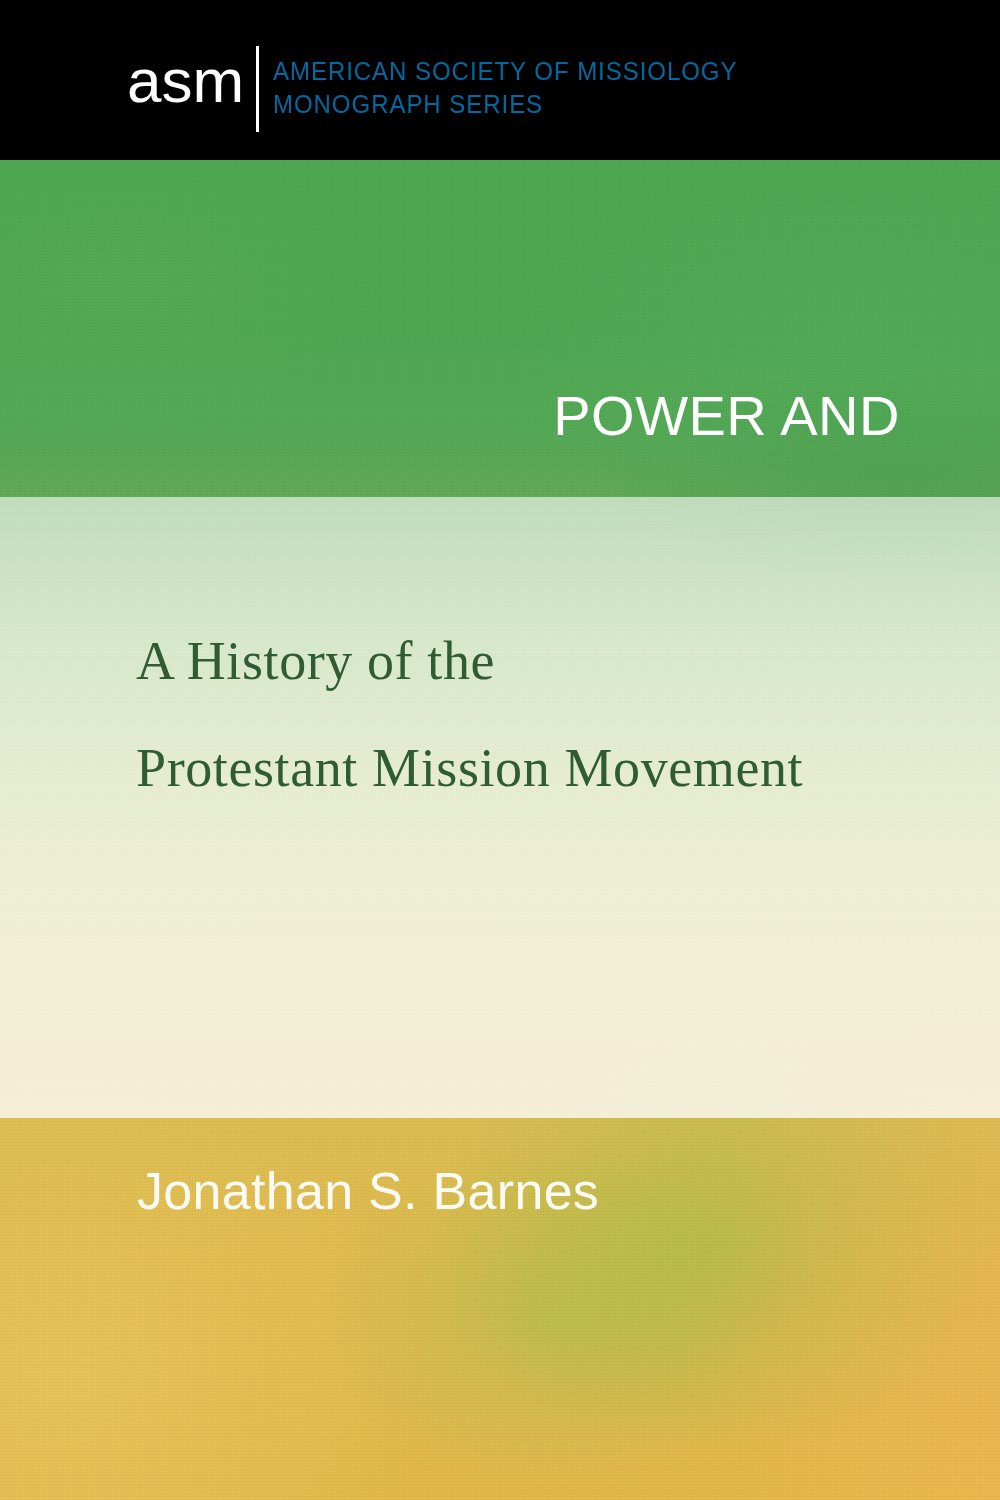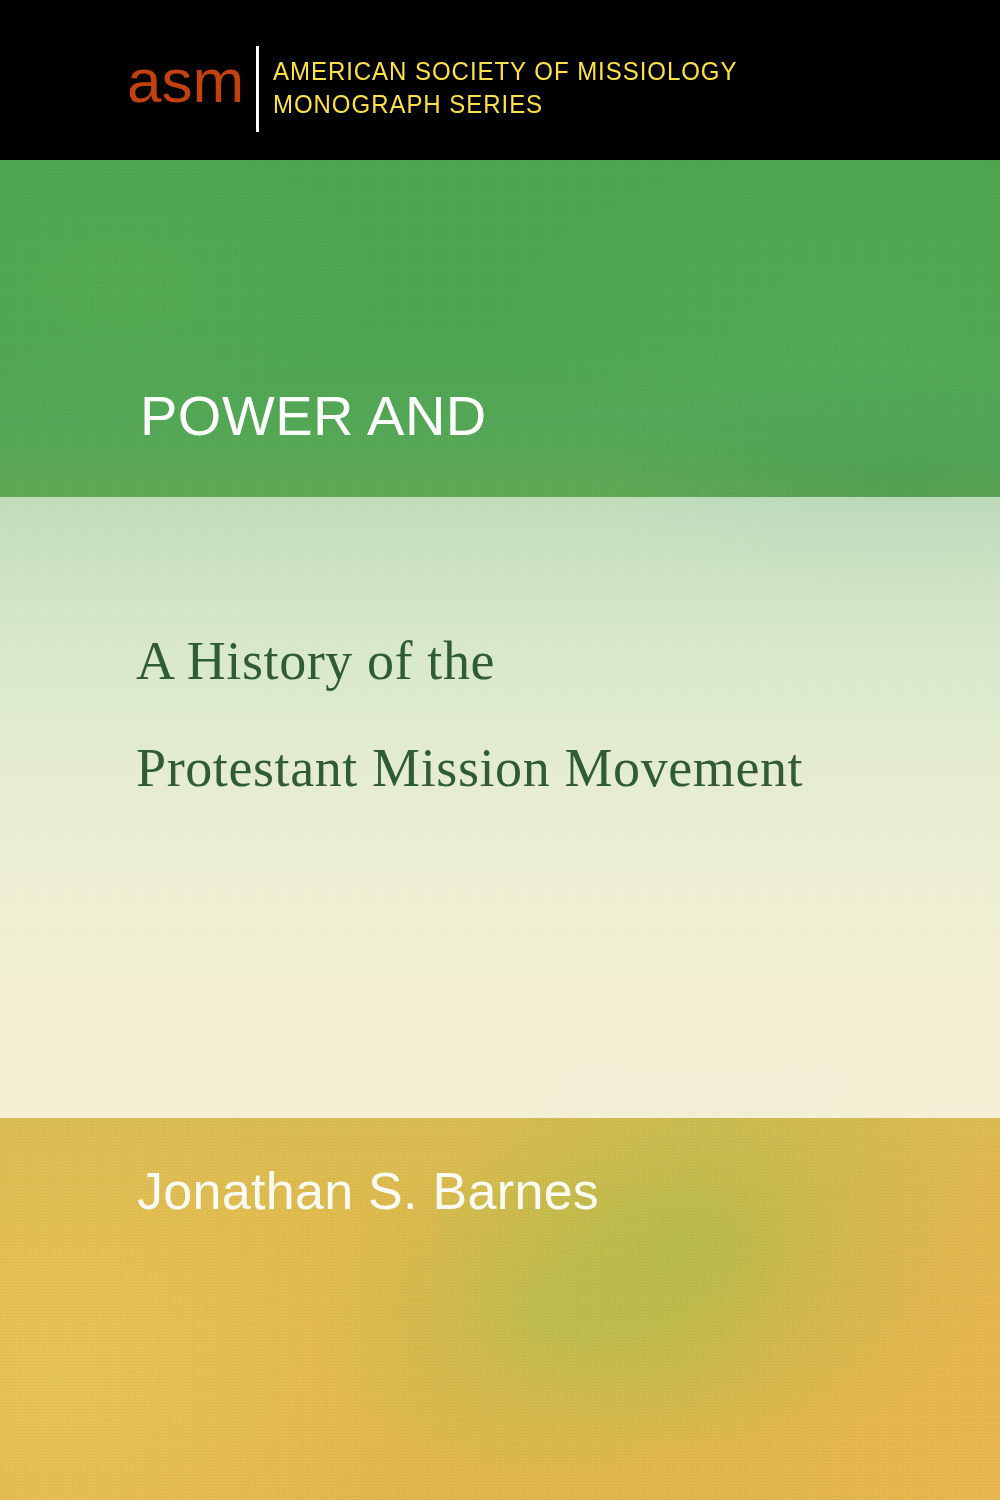--- a/index.html
+++ b/index.html
@@ -89,36 +89,36 @@
     height: 160px;
     background: #000000;
   }
   .brand-mark {
     position: absolute;
     left: 127px;
     top: 50px;
     font-size: 62px;
     line-height: 62px;
     font-weight: 300;
-    color: #c2410c;
+    color: #ffffff;
     letter-spacing: 0px;
   }
   .brand-rule {
     position: absolute;
     left: 256px;
     top: 46px;
     width: 3px;
     height: 86px;
     background: #ffffff;
   }
   .series-lines {
     position: absolute;
     left: 273px;
     top: 55px;
-    color: #fde047;
+    color: #0369a1;
   }
   .series-line {
     font-size: 25px;
     line-height: 33px;
     font-weight: 400;
     letter-spacing: 1.0px;
     transform: scaleX(0.96);
     transform-origin: left center;
     white-space: nowrap;
   }
@@ -130,20 +130,21 @@
     top: 381px;
     width: 760px;
   }
   .title-line {
     font-size: 56px;
     line-height: 70px;
     font-weight: 300;
     color: #ffffff;
     letter-spacing: 0.5px;
     white-space: nowrap;
+    text-align: right;
   }
 
   
   .subtitle-block {
     position: absolute;
     left: 136px;
     top: 608px;
     width: 780px;
   }
   .subtitle-line {

